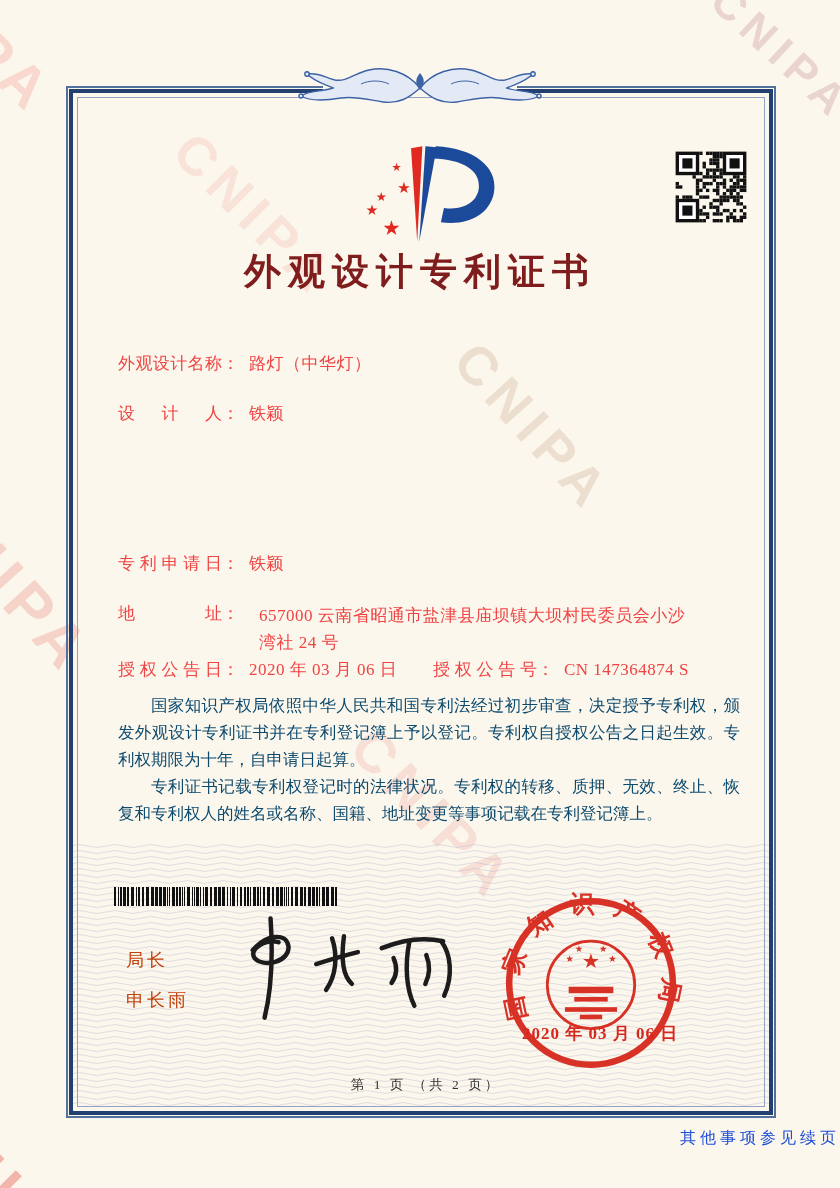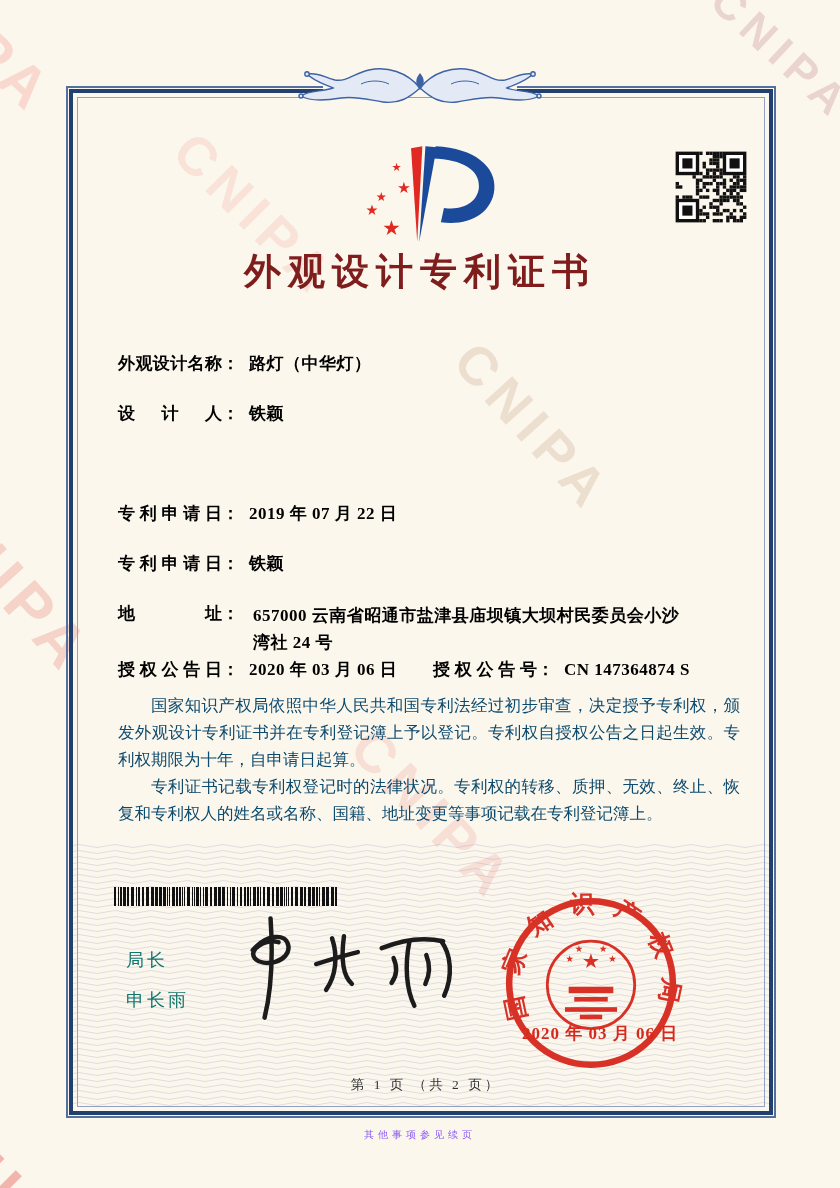--- a/index.html
+++ b/index.html
@@ -22,45 +22,45 @@
   .ornament{position:absolute;left:293px;top:60px;z-index:3;}
   
   .cert-number{position:absolute;left:114px;top:141px;font-size:16.5px;letter-spacing:2.5px;color:#262626;z-index:2;}
   .logo{position:absolute;left:345px;top:140px;z-index:2;}
   .qr{position:absolute;left:670px;top:146px;z-index:2;}
   .title{
     position:absolute;left:0;top:247px;width:100%;text-align:center;
     font-size:37px;font-weight:bold;letter-spacing:7px;color:#7f1d1d;z-index:2;
   }
   
-  .field{position:absolute;left:118px;font-size:17px;color:#000000;z-index:2;white-space:nowrap;font-weight:bold;}
+  .field{position:absolute;left:118px;font-size:17px;color:#ef4444;z-index:2;white-space:nowrap;}
   .flabel{display:inline-block;width:104px;text-align:justify;text-align-last:justify;}
   .fcolon{display:inline-block;}
   .fvalue{margin-left:10px;letter-spacing:0.5px;}
-  .fvalue-block{display:inline-block;vertical-align:top;margin-left:14px;letter-spacing:0.5px;line-height:27px;white-space:normal;width:530px;}
+  .fvalue-block{display:inline-block;vertical-align:top;margin-left:20px;letter-spacing:0.5px;line-height:27px;white-space:normal;width:530px;}
   .grant2{position:absolute;left:315px;top:0;}
   
   .body-text{position:absolute;left:118px;top:692px;width:622px;z-index:2;}
   .body-text p{
     margin:0;font-size:16.5px;line-height:27px;text-align:justify;
     text-indent:33px;color:#0c4a6e;
   }
   
   .waves{position:absolute;left:68px;top:842px;z-index:1;}
   .barcode{position:absolute;left:114px;top:887px;z-index:2;}
-  .sig-label{position:absolute;left:126px;font-size:18px;letter-spacing:3px;color:#0f766e;
+  .sig-label{position:absolute;left:126px;font-size:18px;letter-spacing:3px;color:#c2410c;
     font-family:"Liberation Sans","DejaVu Sans",sans-serif;z-index:2;}
   .signature{position:absolute;left:215px;top:912px;z-index:2;}
   .seal{position:absolute;left:498px;top:890px;z-index:2;opacity:0.95;}
   .seal-date{position:absolute;left:505px;top:1022px;width:190px;text-align:center;
     font-size:17px;letter-spacing:1px;color:#d7281d;font-weight:bold;z-index:3;}
   .footer-page{position:absolute;left:6px;top:1076px;width:100%;text-align:center;
     font-size:13.5px;letter-spacing:3px;color:#333;z-index:2;}
-  .note{position:absolute;left:0;top:1128px;width:100%;text-align:center;
-    font-size:10px;letter-spacing:4px;color:#8b5cf6;z-index:2;}
+  .note{position:absolute;left:0;top:1128px;width:100%;text-align:right;
+    font-size:16px;letter-spacing:4px;color:#1d4ed8;z-index:2;}
 </style>
 </head>
 <body>
 
 <div class="page">
 
   <span class="wm" style="left:-90px;top:-70px;font-size:58px;color:rgba(242,166,160,0.38);transform:rotate(43deg);">CNIPA</span>
   <span class="wm" style="left:735px;top:-25px;font-size:44px;color:rgba(205,160,165,0.40);transform:rotate(43deg);">CNIPA</span>
   <span class="wm" style="left:205px;top:120px;font-size:54px;color:rgba(240,175,168,0.28);transform:rotate(45deg);">CNIPA</span>
   <span class="wm" style="left:488px;top:330px;font-size:54px;color:rgba(205,175,150,0.33);transform:rotate(48deg);">CNIPA</span>
@@ -301,23 +301,20 @@
     </svg>
 
   <div class="title">外观设计专利证书</div>
 
   <div class="field" style="top:352px">
     <span class="flabel">外观设计名称</span><span class="fcolon">：</span><span class="fvalue">路灯（中华灯）</span>
   </div>
   <div class="field" style="top:402px">
     <span class="flabel">设计人</span><span class="fcolon">：</span><span class="fvalue">铁颖</span>
   </div>
-  <div class="field" style="top:502px">
-    <span class="flabel">专利申请日</span><span class="fcolon">：</span><span class="fvalue">2019 年 07 月 22 日</span>
-  </div>
   <div class="field" style="top:552px">
     <span class="flabel">专利申请日</span><span class="fcolon">：</span><span class="fvalue">铁颖</span>
   </div>
   <div class="field" style="top:602px">
     <span class="flabel">地址</span><span class="fcolon">：</span><span class="fvalue-block"><span>657000 云南省昭通市盐津县庙坝镇大坝村民委员会小沙</span><br><span>湾社 24 号</span></span>
   </div>
   <div class="field" style="top:658px">
     <span class="flabel">授权公告日</span><span class="fcolon">：</span><span class="fvalue">2020 年 03 月 06 日</span>
     <span class="grant2">
       <span class="flabel">授权公告号</span><span class="fcolon">：</span><span class="fvalue">CN 147364874 S</span>

